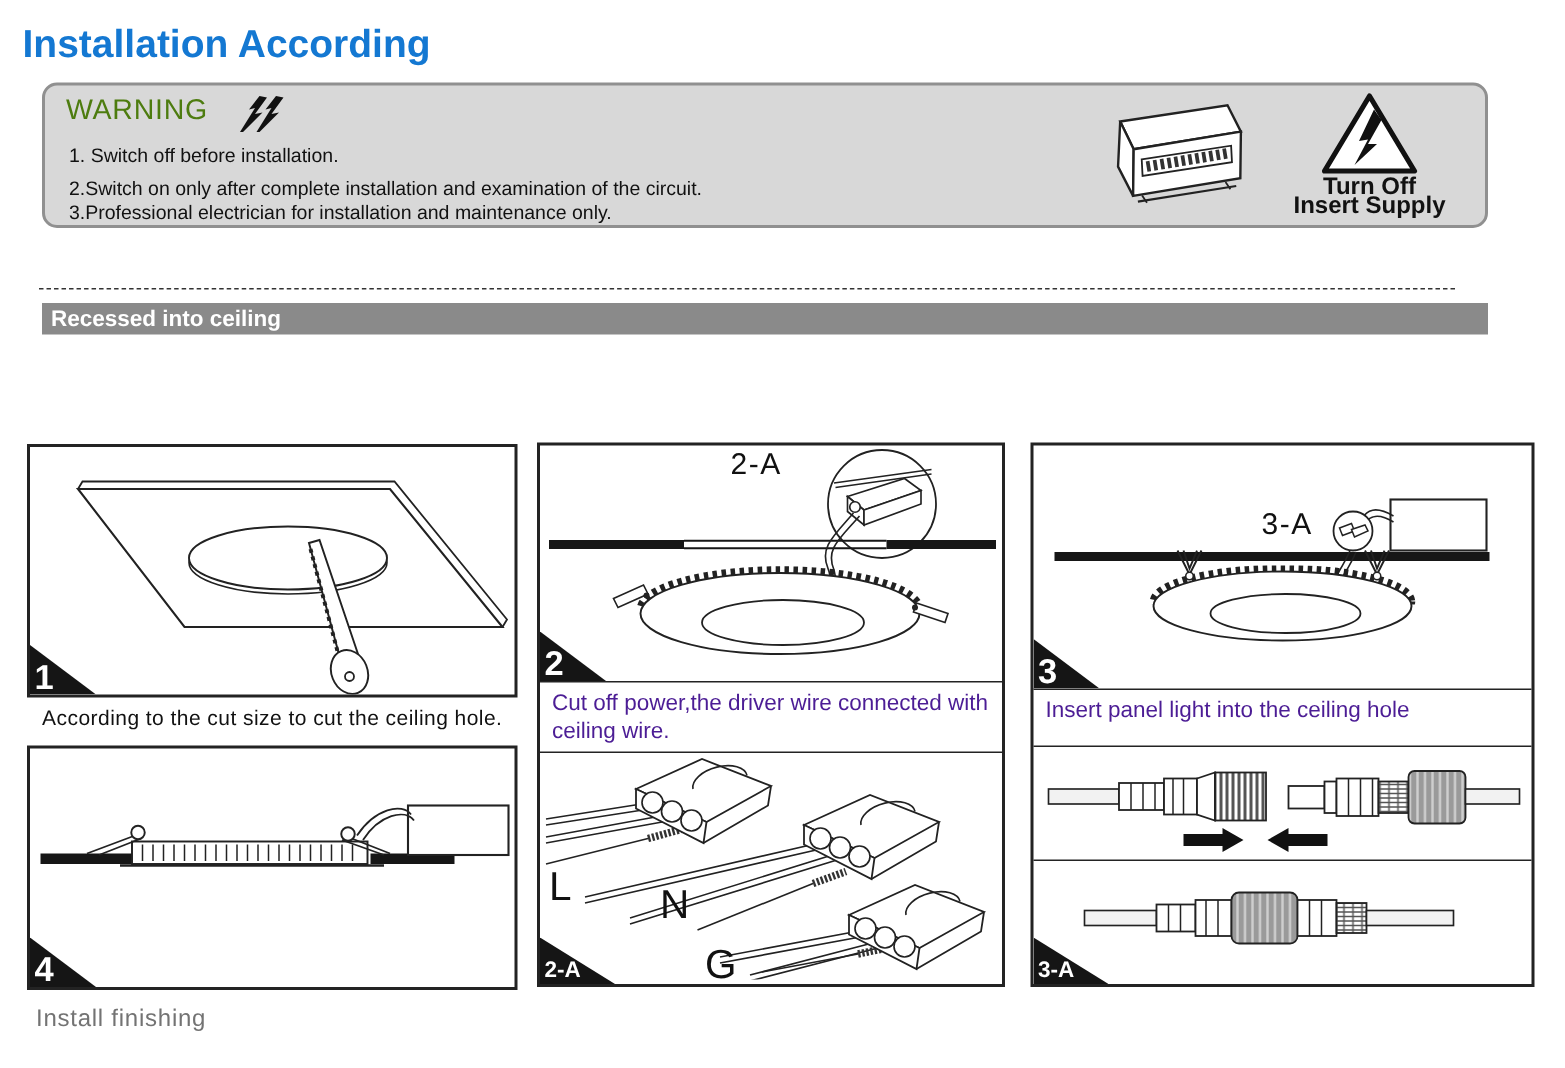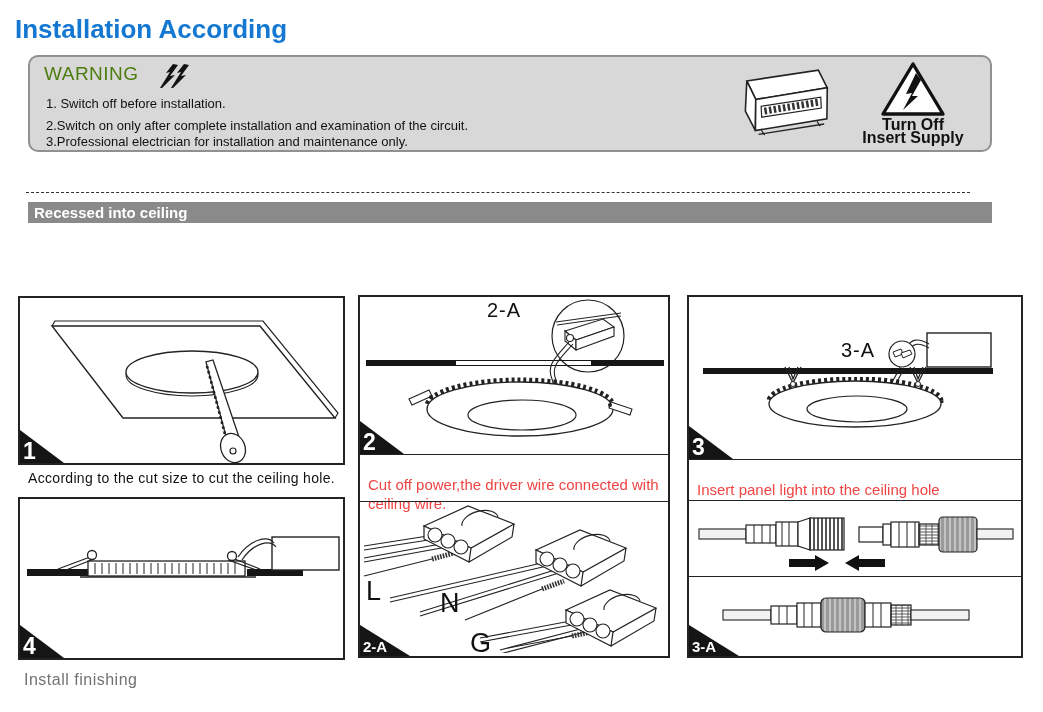--- a/index.html
+++ b/index.html
@@ -29,21 +29,21 @@
   .p1{left:18px;top:296px;width:327px;height:169px;}
   .p4{left:18px;top:497px;width:327px;height:163px;}
   .colbox{position:absolute;border:2px solid #232323;background:#fff;box-sizing:border-box;
           display:flex;flex-direction:column;}
   .colmid{left:358px;top:295px;width:312px;height:363px;}
   .colright{left:687px;top:295px;width:336px;height:363px;}
   .row{position:relative;box-sizing:border-box;}
   .row + .row{border-top:1.5px solid #232323;}
   .rimg2{height:157px;} .rcap2{height:47px;} .rimg2a{flex:1;}
   .rimg3{height:162px;} .rcap3{height:38px;} .r3atop{height:76px;} .r3abot{flex:1;}
-  .rowcap{font-size:15px;color:#ef4444;padding:20px 8px;line-height:19px;}
+  .rowcap{font-size:15px;color:#4c1d95;padding:4px 8px;line-height:19px;}
 
   .cap1{position:absolute;left:18px;top:470px;width:327px;text-align:center;font-size:14px;color:#111;letter-spacing:.3px;}
   .cap4{position:absolute;left:24px;top:671px;font-size:16px;color:#737373;letter-spacing:.5px;}
 
   .corner-tri{position:absolute;left:0;bottom:0;background:#151515;
               clip-path:polygon(0 0,100% 100%,0 100%);}
   .tri-num{width:44px;height:33px;}
   .tri-wide{width:50px;height:31px;}
   .corner-label{position:absolute;left:3px;bottom:0px;color:#fff;font-weight:bold;line-height:1;}
   .lab-num{font-size:23px;}

